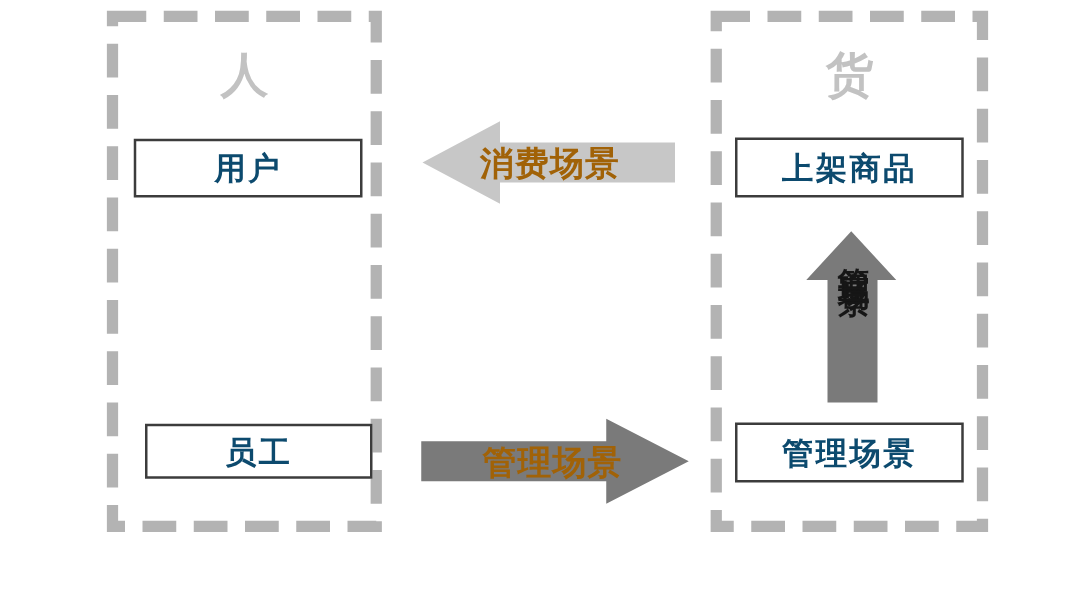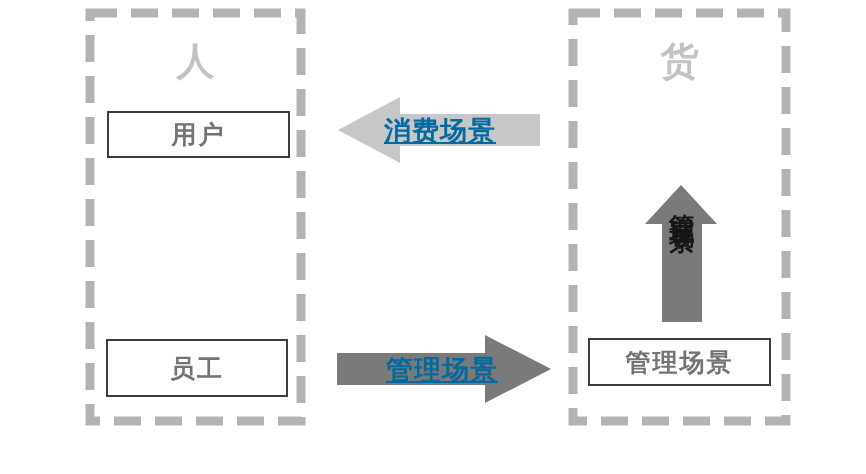--- a/index.html
+++ b/index.html
@@ -28,32 +28,31 @@
   .node-box {
     position: absolute;
     box-sizing: border-box;
     background: #ffffff;
     border: 2px solid #3c3c3c;
     display: flex;
     align-items: center;
     justify-content: center;
     font-size: 25px;
     font-weight: 600;
-    color: #737373;
+    color: #0c4a6e;
     letter-spacing: 2px;
   }
   .arrow-label {
     position: absolute;
     transform: translate(-50%, -50%);
     font-size: 27px;
     font-weight: 700;
-    color: #0369a1;
+    color: #a16207;
     letter-spacing: 1px;
     white-space: nowrap;
-    text-decoration: underline;
   }
   .arrow-label-vertical {
     position: absolute;
     transform: translateX(-50%);
     writing-mode: vertical-rl;
     text-orientation: upright;
     font-size: 25px;
     font-weight: 700;
     color: #161616;
     letter-spacing: 5px;
@@ -75,21 +74,22 @@
 
     <polygon points="337,353 485,353 485,335 551,369 485,403 485,385 337,385" fill="#7a7a7a"></polygon>
 
     <polygon points="681,185 717,224 702,224 702,322 662,322 662,224 645,224" fill="#7a7a7a"></polygon>
   </svg>
 
   <div class="group-title" style="left:90px; top:38px; width:211px;">人</div>
   <div class="group-title" style="left:573px; top:38px; width:213px;">货</div>
 
   <div class="node-box" style="left:107px; top:111px; width:183px; height:47px;">用户</div>
-  <div class="node-box" style="left:106px; top:339px; width:182px; height:58px;">员工</div>
+  <div class="node-box" style="left:116px; top:339px; width:182px; height:44px;">员工</div>
 
+  <div class="node-box" style="left:588px; top:110px; width:183px; height:48px;">上架商品</div>
   <div class="node-box" style="left:588px; top:338px; width:183px; height:48px;">管理场景</div>
 
   <div class="arrow-label" style="left:440px; top:131px;">消费场景</div>
   <div class="arrow-label" style="left:442px; top:370px;">管理场景</div>
   <div class="arrow-label-vertical" style="left:683px; top:194px;">管理场景</div>
 
 </div>
 
 </body></html>

